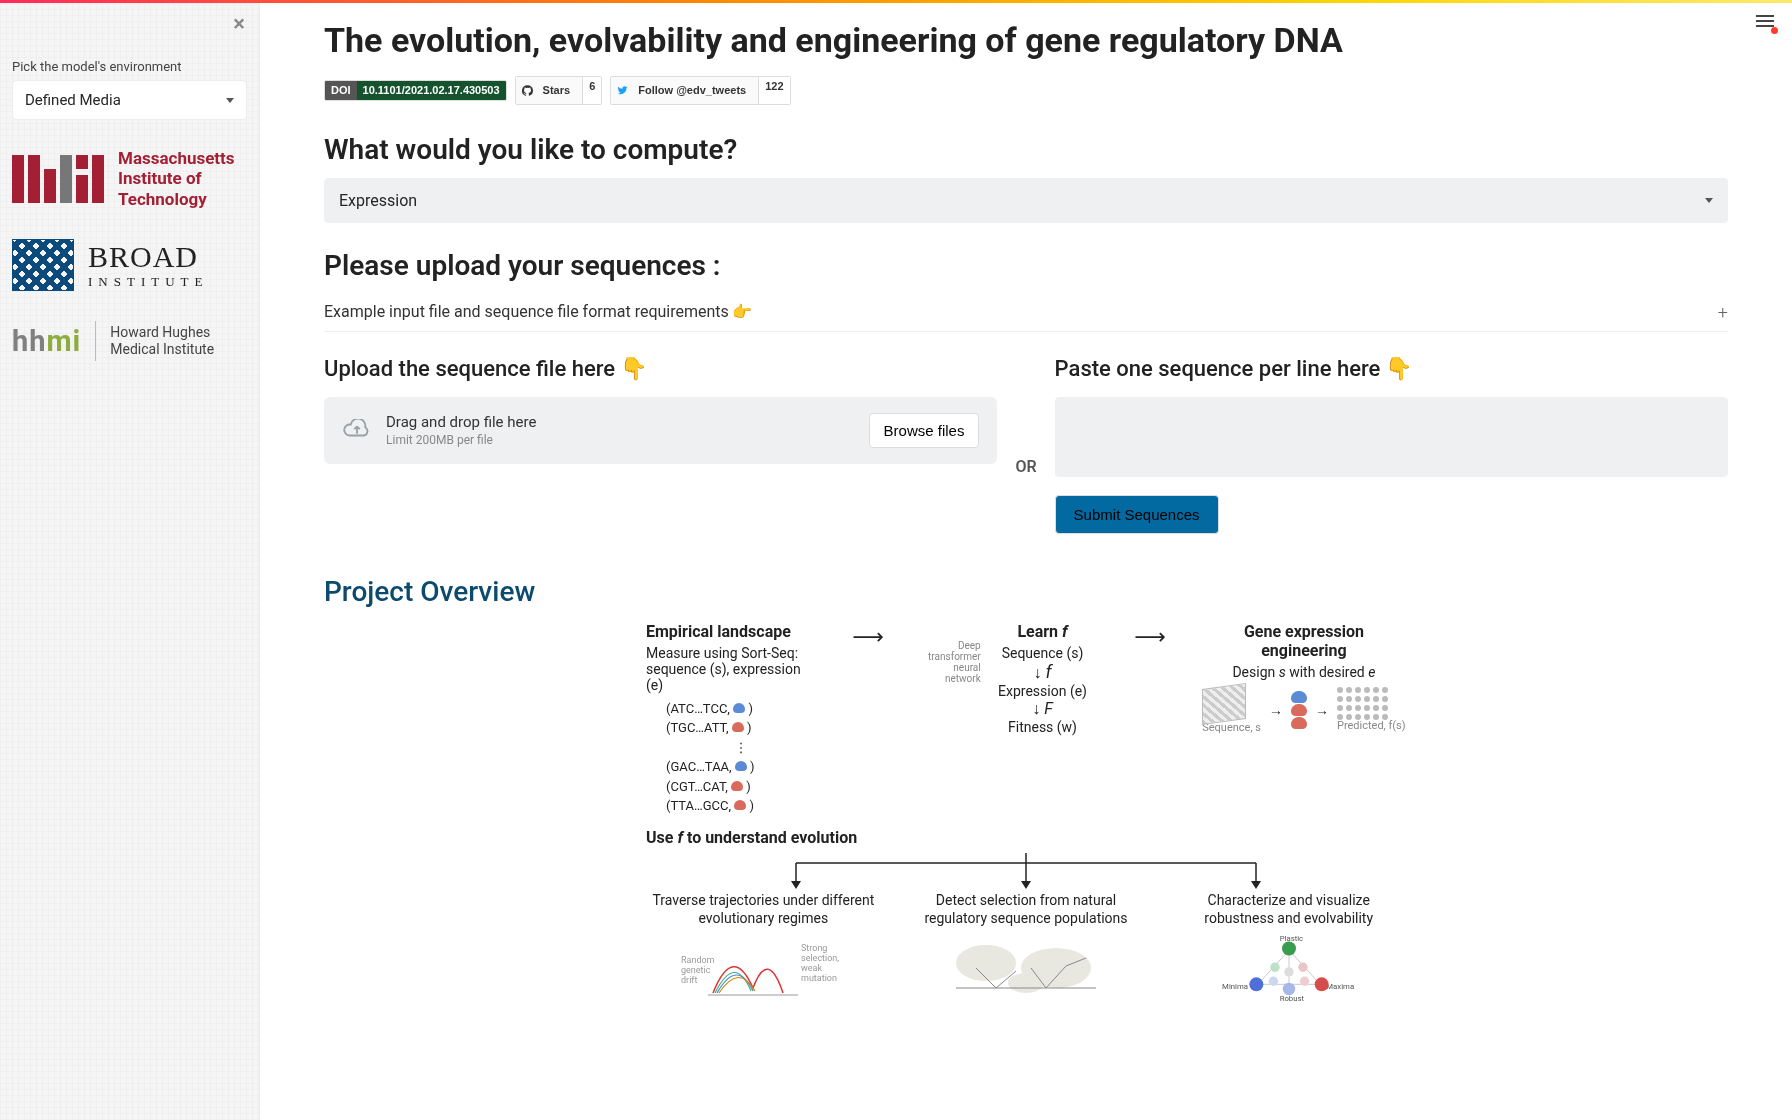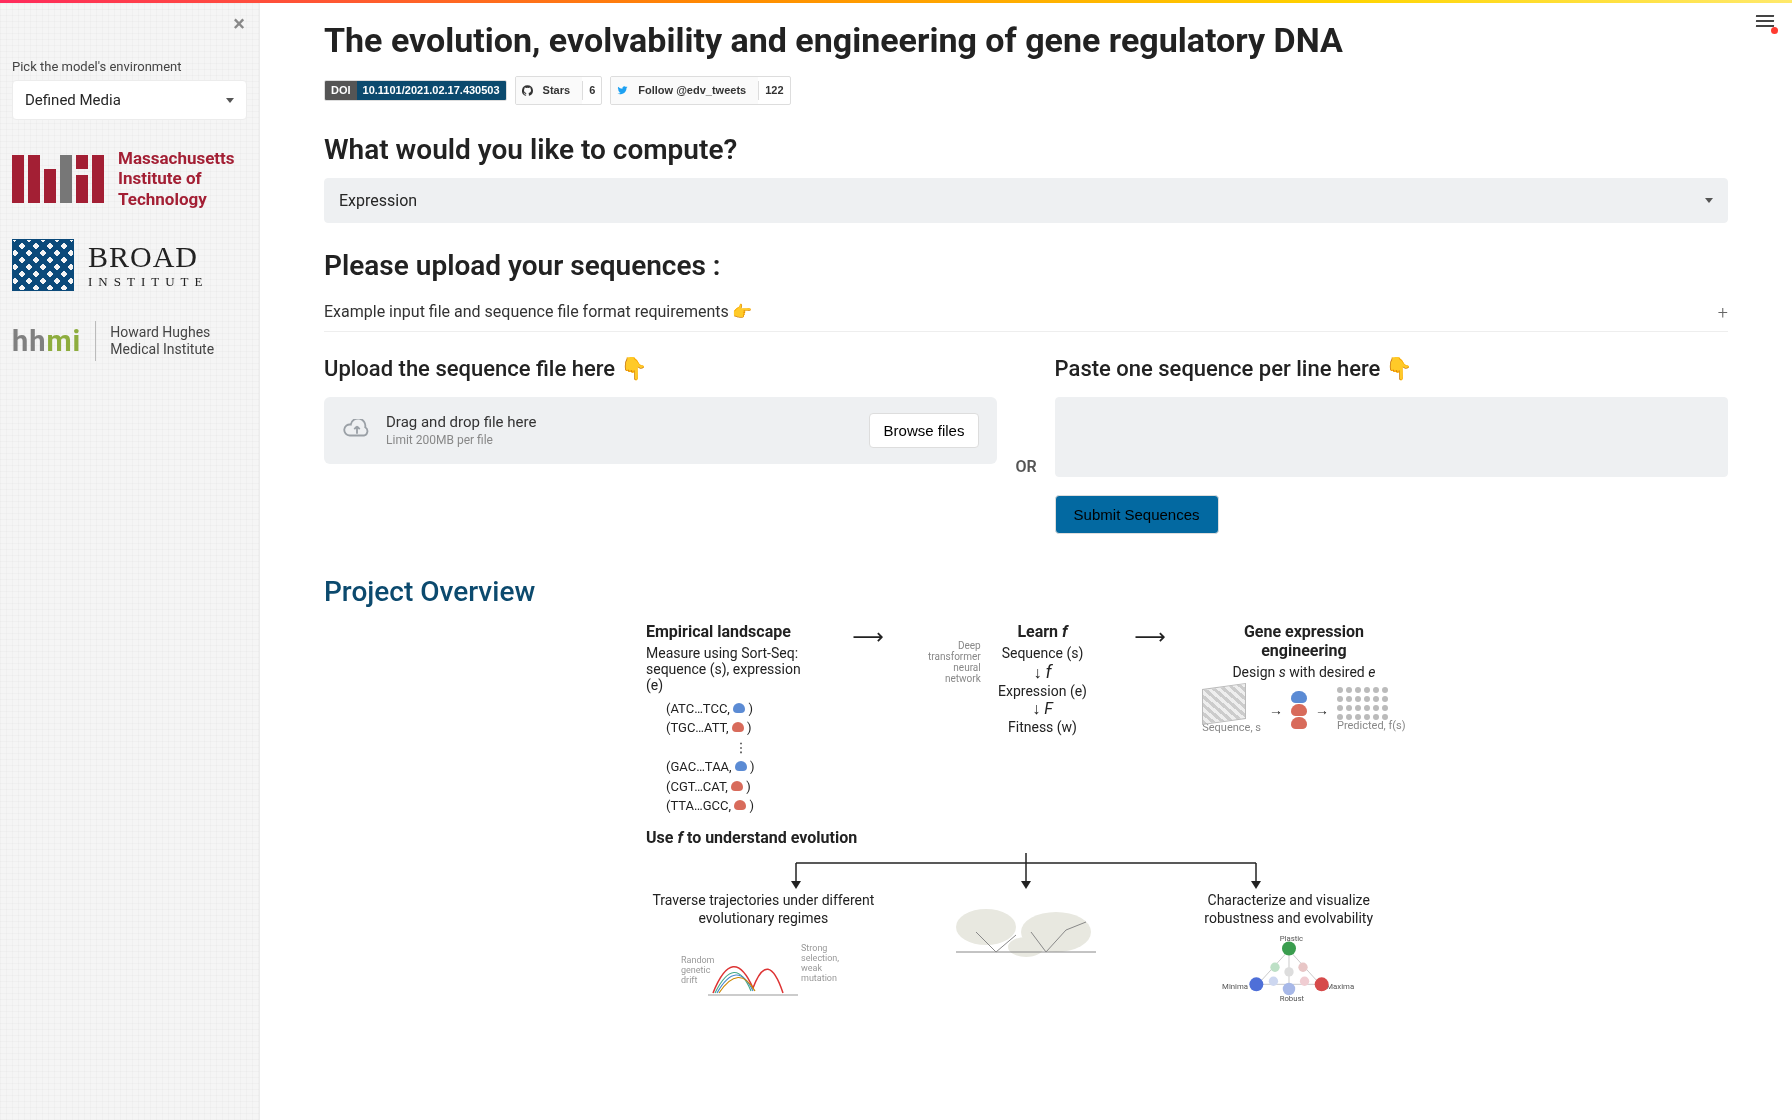--- a/index.html
+++ b/index.html
@@ -121,24 +121,24 @@
 
   h1.page-title {
     font-size: 34px;
     font-weight: 700;
     color:#222;
     margin-bottom: 14px;
     line-height:1.25;
   }
 
   .badges { display:flex; gap:8px; align-items:center; margin-bottom:28px; flex-wrap:wrap;}
-  .badge { display:inline-flex; font-size:11px; border:1px solid #ddd; border-radius:2px; overflow:hidden; font-family: Arial, sans-serif; line-height:1;align-items:center; }
+  .badge { display:inline-flex; font-size:11px; border:1px solid #ddd; border-radius:2px; overflow:hidden; font-family: Arial, sans-serif; line-height:1; }
   .badge span { padding:4px 6px; }
   .badge .k { background:#555; color:#fff; font-weight:600; }
-  .badge .v { background:#0c4a6e; color:#fff; font-weight:600; }
+  .badge .v { background:#14532d; color:#fff; font-weight:600; }
   .badge.gh .k { background:#fafafa; color:#333; display:flex; align-items:center; gap:4px;}
   .badge.gh .v { background:#fff; color:#333; border-left:1px solid #ddd;}
   .badge.tw .k { background:#fafafa; color:#1da1f2; display:flex; align-items:center; gap:4px;}
   .badge.tw .k .txt{ color:#333;}
   .badge.tw .v { background:#fff; color:#333; border-left:1px solid #ddd;}
   .gh-icon, .tw-icon { width:11px; height:11px; }
 
   h2.section-title {
     font-size:28px; font-weight:600; color:#222;
     margin-top:8px; margin-bottom:12px;
@@ -504,20 +504,21 @@
               <text x="128" y="18" font-size="9" fill="#999"><tspan x="128" dy="0">Strong</tspan><tspan x="128" dy="10">selection,</tspan><tspan x="128" dy="10">weak</tspan><tspan x="128" dy="10">mutation</tspan></text>
               <path d="M40 60 Q60 10 80 55 Q95 15 110 60" fill="none" stroke="#d33" stroke-width="1.5"></path>
               <path d="M42 60 Q62 20 78 58" fill="none" stroke="#4a8" stroke-width="1.2"></path>
               <path d="M44 60 Q64 25 80 58" fill="none" stroke="#48c" stroke-width="1.2"></path>
               <path d="M46 60 Q66 30 82 58" fill="none" stroke="#c80" stroke-width="1.2"></path>
               <line x1="35" y1="62" x2="125" y2="62" stroke="#999"></line>
             </svg>
           </div>
         </div>
         <div class="b">
+          <div>Detect selection from natural regulatory sequence populations</div>
           <div class="mini-map">
             <svg viewBox="0 0 180 70">
               <ellipse cx="50" cy="30" rx="30" ry="18" fill="#e8e8e0"></ellipse>
               <ellipse cx="120" cy="35" rx="35" ry="20" fill="#e8e8e0"></ellipse>
               <ellipse cx="90" cy="50" rx="18" ry="10" fill="#e8e8e0"></ellipse>
               <line x1="20" y1="55" x2="160" y2="55" stroke="#888"></line>
               <line x1="60" y1="55" x2="40" y2="35" stroke="#888"></line>
               <line x1="60" y1="55" x2="80" y2="38" stroke="#888"></line>
               <line x1="110" y1="55" x2="95" y2="35" stroke="#888"></line>
               <line x1="110" y1="55" x2="130" y2="33" stroke="#888"></line>

